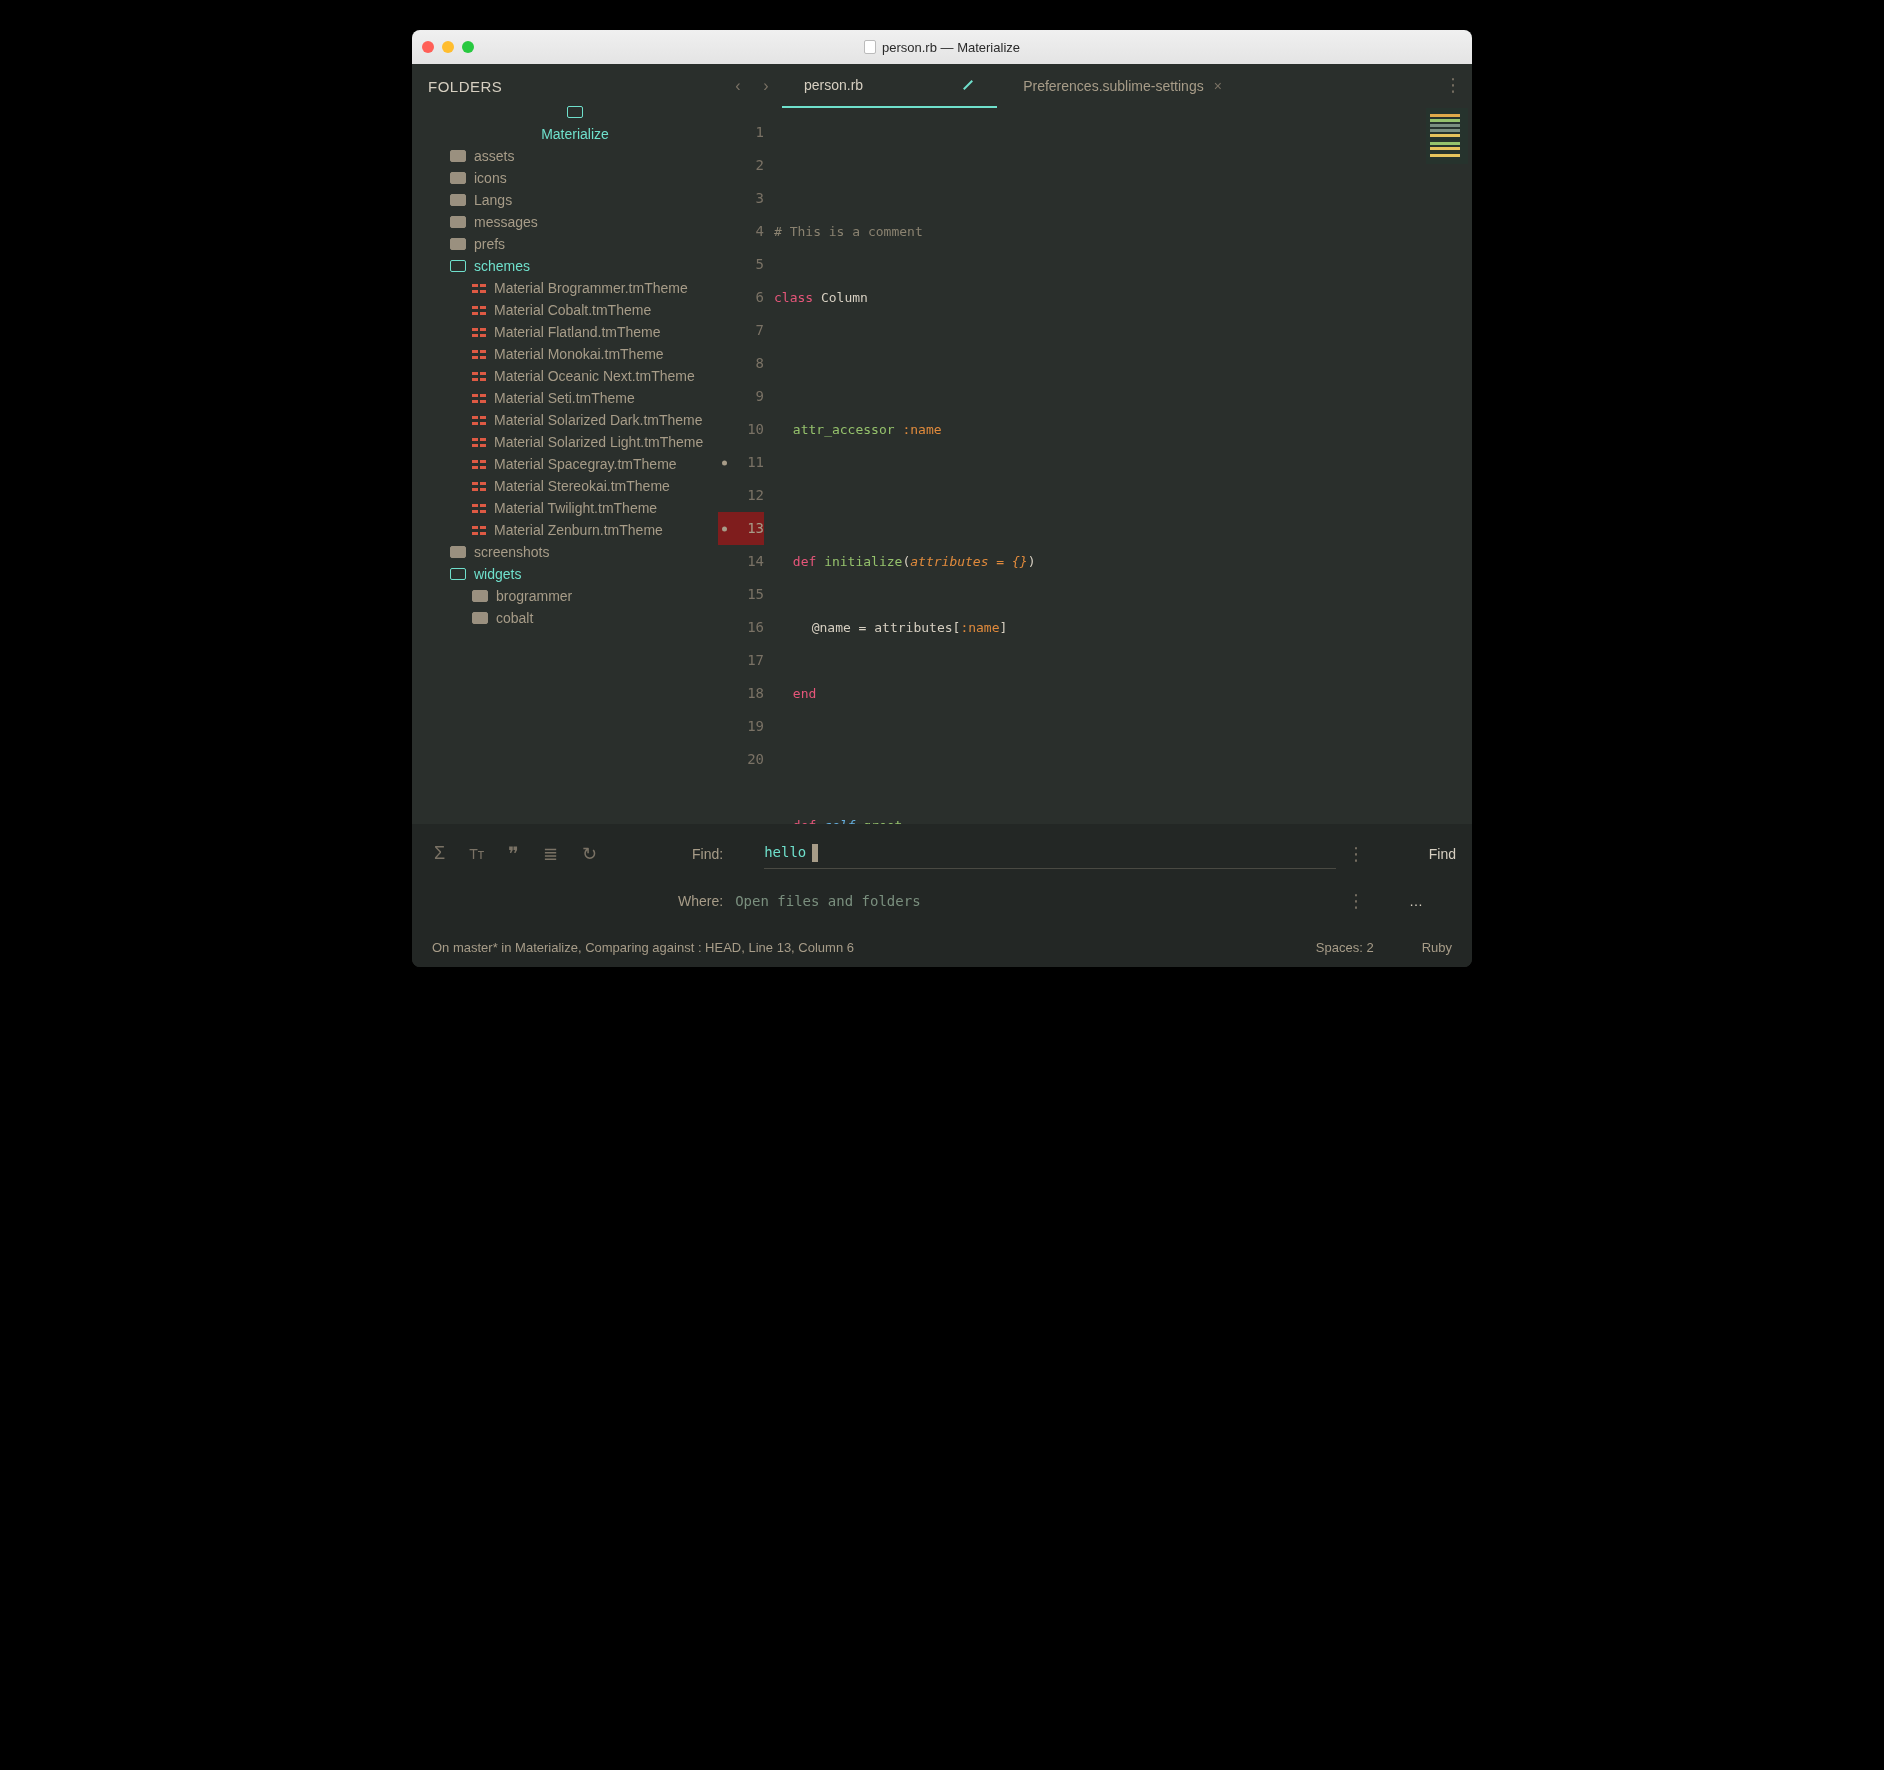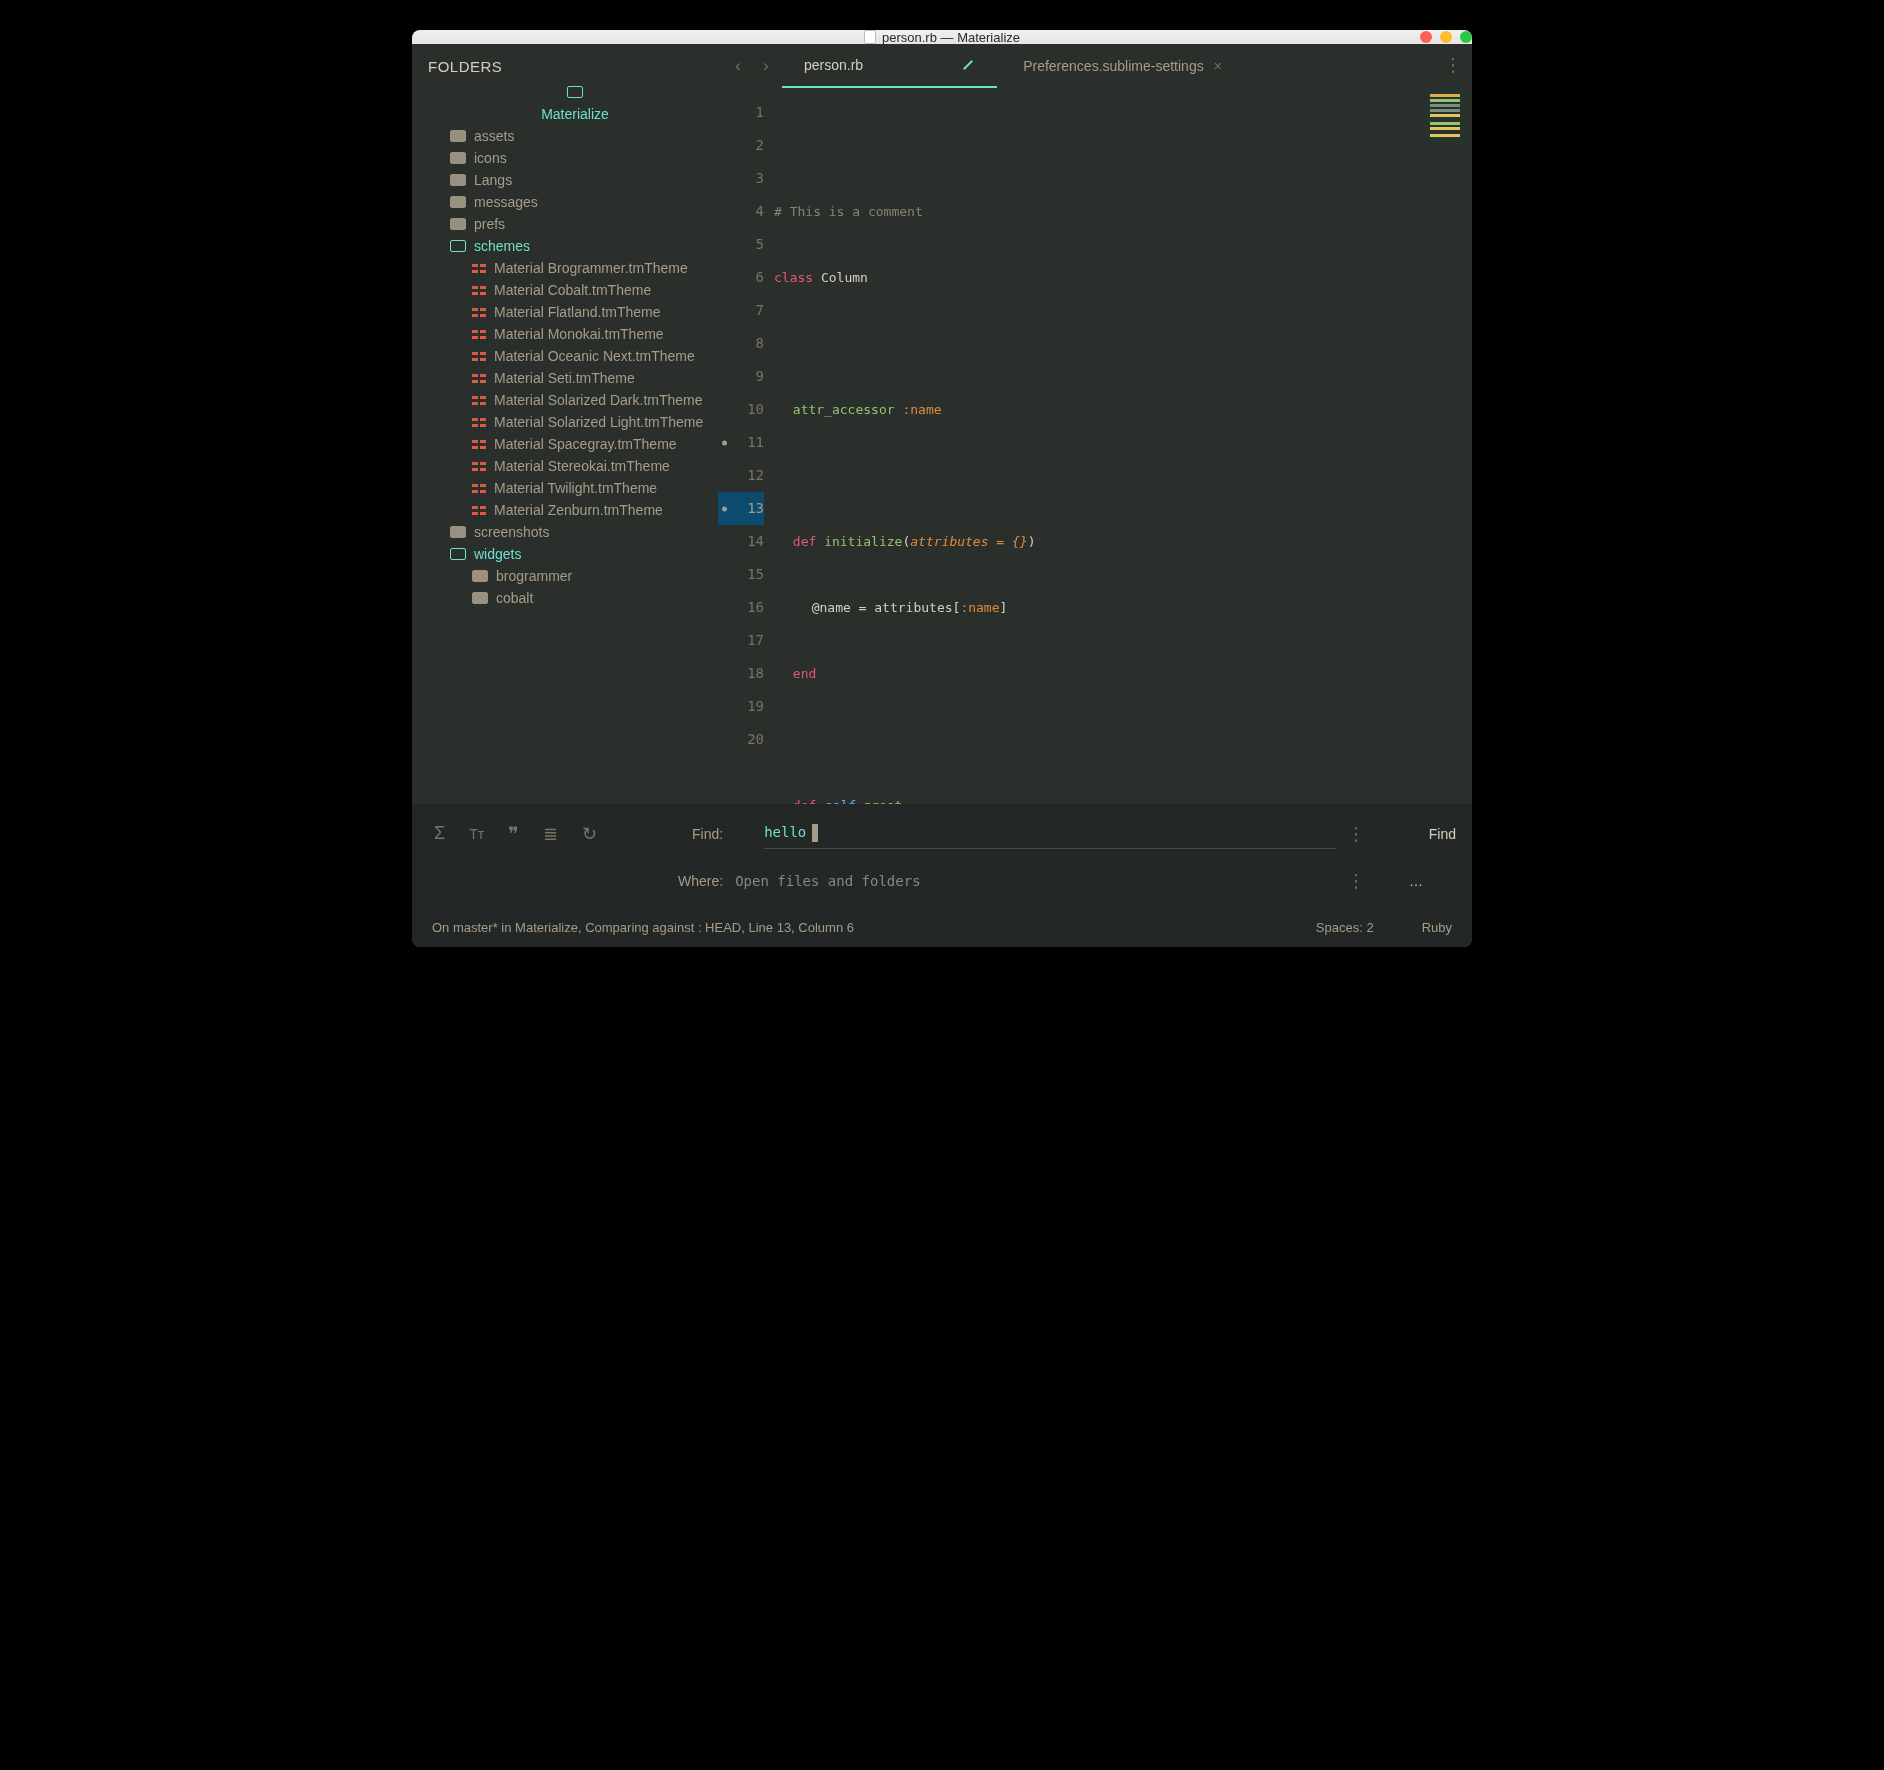--- a/index.html
+++ b/index.html
@@ -29,26 +29,25 @@
   }
   .window {
     width: 1060px;
     margin-top: 30px;
     background: var(--bg);
     border-radius: 8px;
     overflow: hidden;
     box-shadow: 0 15px 50px rgba(0,0,0,.5);
   }
   .titlebar {
-    height: 14px;
+    height: 34px;
     background: linear-gradient(#f0f0f0,#e4e4e4);
     display: flex;
     align-items: center;
     position: relative;
-    justify-content: flex-end;
   }
   .traffic {
     display: flex;
     gap: 8px;
     margin-left: 10px;
   }
   .traffic span {
     width: 12px; height: 12px; border-radius: 50%;
   }
   .t-red   { background: #ff5f57; }
@@ -198,21 +197,21 @@
     padding-top: 8px;
     text-align: right;
     padding-right: 10px;
     color: var(--dim);
     font-family: "Menlo","Consolas",monospace;
     font-size: 14px;
     line-height: 33px;
     position: relative;
   }
   .gutter-line { position: relative; }
-  .gutter-line.cur { background: #0c4a6e; color: var(--muted);}
+  .gutter-line.cur { background: #7f1d1d; color: var(--muted);}
   .mod-dot {
     position: absolute;
     left: 4px; top: 50%;
     transform: translateY(-50%);
     width: 5px; height: 5px;
     border-radius: 50%;
     background: var(--muted);
   }
   .code {
     flex: 1;

